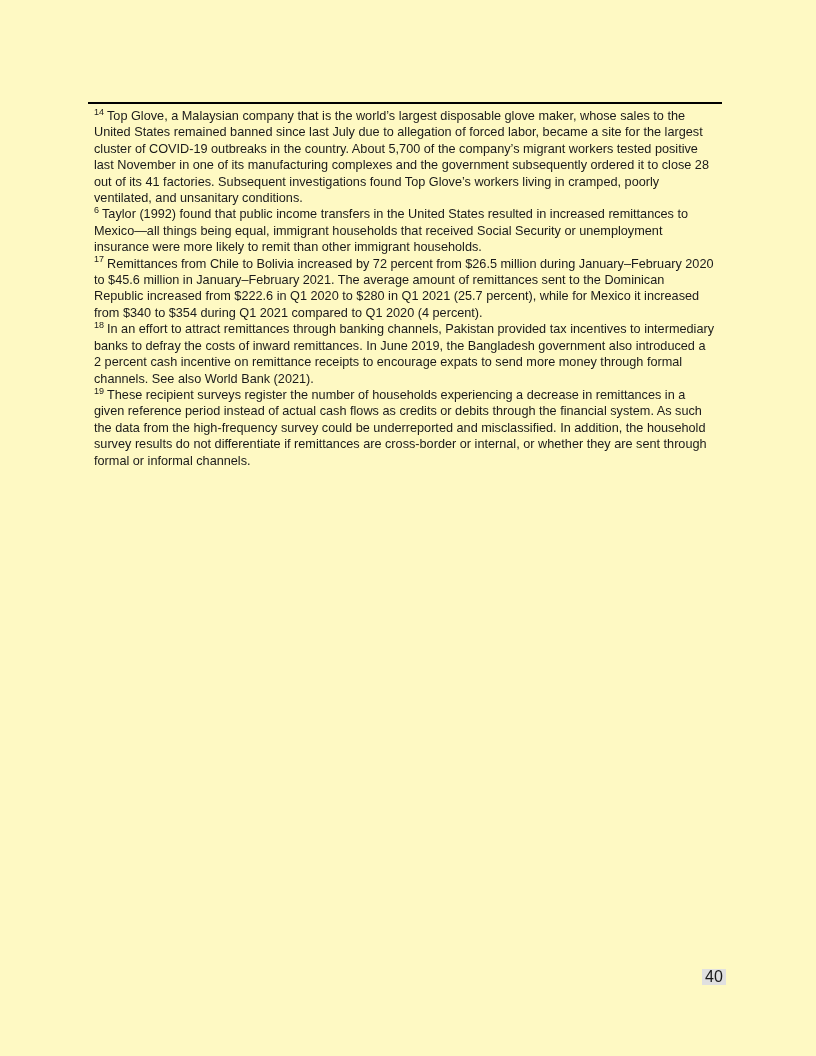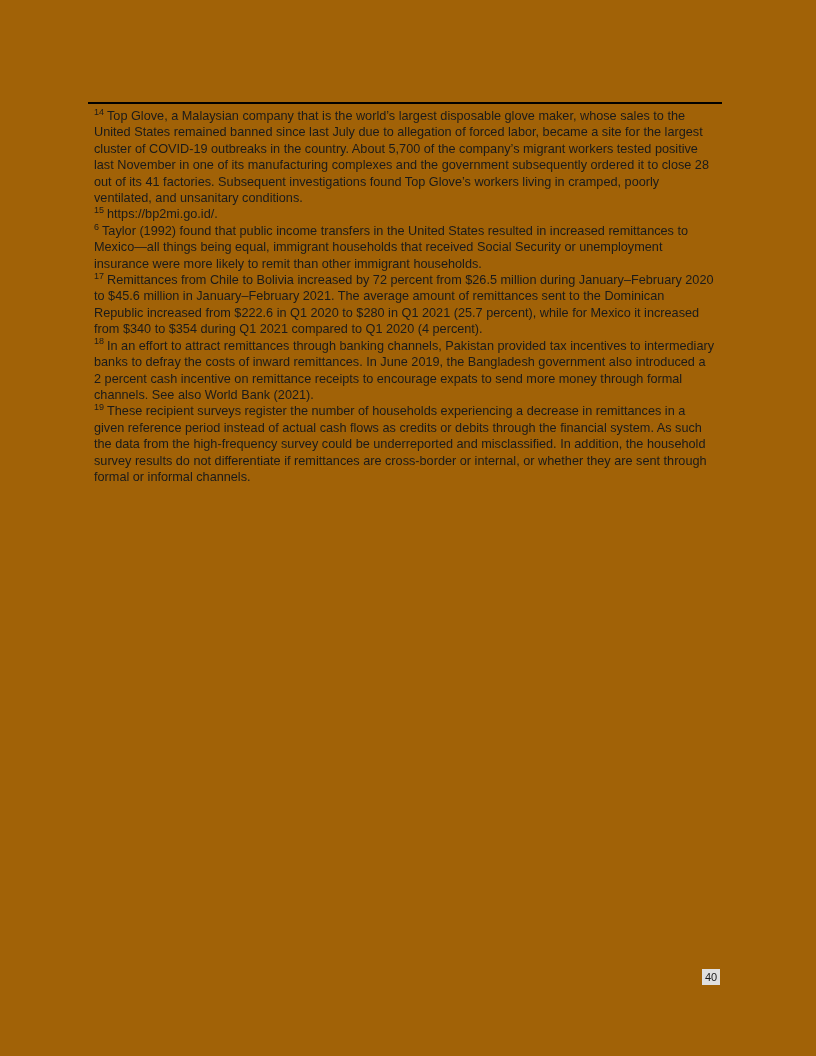--- a/index.html
+++ b/index.html
@@ -5,21 +5,21 @@
   * { box-sizing: border-box; }
   html, body {
     margin: 0;
     padding: 0;
     background: #ffffff;
   }
   .page {
     position: relative;
     width: 816px;
     height: 1056px;
-    background: #a16207;
+    background: #fef9c3;
     overflow: hidden;
     font-family: "Liberation Sans", sans-serif;
     color: #1a1a1a;
   }
   .footnote-separator {
     position: absolute;
     left: 88px;
     top: 102px;
     width: 634px;
     height: 2px;
@@ -42,38 +42,37 @@
   .fn-marker {
     font-size: 9px;
     line-height: 0;
     vertical-align: super;
     margin-right: 3px;
   }
   .page-number {
     position: absolute;
     left: 702px;
     top: 969px;
-    font-size: 11px;
+    font-size: 16px;
     line-height: 16px;
     padding: 0 3px;
     background: #e0e0e0;
     color: #1a1a1a;
   }
 </style>
 </head>
 <body>
 
 <div class="page">
 
   <div class="footnote-separator"></div>
 
   <div class="footnotes">
     <p class="footnote"><sup class="fn-marker">14</sup><span>Top Glove, a Malaysian company that is the world’s largest disposable glove maker, whose sales to the United States remained banned since last July due to allegation of forced labor, became a site for the largest cluster of COVID-19 outbreaks in the country. About 5,700 of the company’s migrant workers tested positive last November in one of its manufacturing complexes and the government subsequently ordered it to close 28 out of its 41 factories. Subsequent investigations found Top Glove’s workers living in cramped, poorly ventilated, and unsanitary conditions.</span></p>
 
-    <p class="footnote"><sup class="fn-marker">15</sup><span>https://bp2mi.go.id/.</span></p>
 
     <p class="footnote"><sup class="fn-marker">6</sup><span>Taylor (1992) found that public income transfers in the United States resulted in increased remittances to Mexico—all things being equal, immigrant households that received Social Security or unemployment insurance were more likely to remit than other immigrant households.</span></p>
 
     <p class="footnote"><sup class="fn-marker">17</sup><span>Remittances from Chile to Bolivia increased by 72 percent from $26.5 million during January–February 2020 to $45.6 million in January–February 2021. The average amount of remittances sent to the Dominican Republic increased from $222.6 in Q1 2020 to $280 in Q1 2021 (25.7 percent), while for Mexico it increased from $340 to $354 during Q1 2021 compared to Q1 2020 (4 percent).</span></p>
 
     <p class="footnote"><sup class="fn-marker">18</sup><span>In an effort to attract remittances through banking channels, Pakistan provided tax incentives to intermediary banks to defray the costs of inward remittances. In June 2019, the Bangladesh government also introduced a 2 percent cash incentive on remittance receipts to encourage expats to send more money through formal channels. See also World Bank (2021).</span></p>
 
     <p class="footnote"><sup class="fn-marker">19</sup><span>These recipient surveys register the number of households experiencing a decrease in remittances in a given reference period instead of actual cash flows as credits or debits through the financial system. As such the data from the high-frequency survey could be underreported and misclassified. In addition, the household survey results do not differentiate if remittances are cross-border or internal, or whether they are sent through formal or informal channels.</span></p>
   </div>
 

